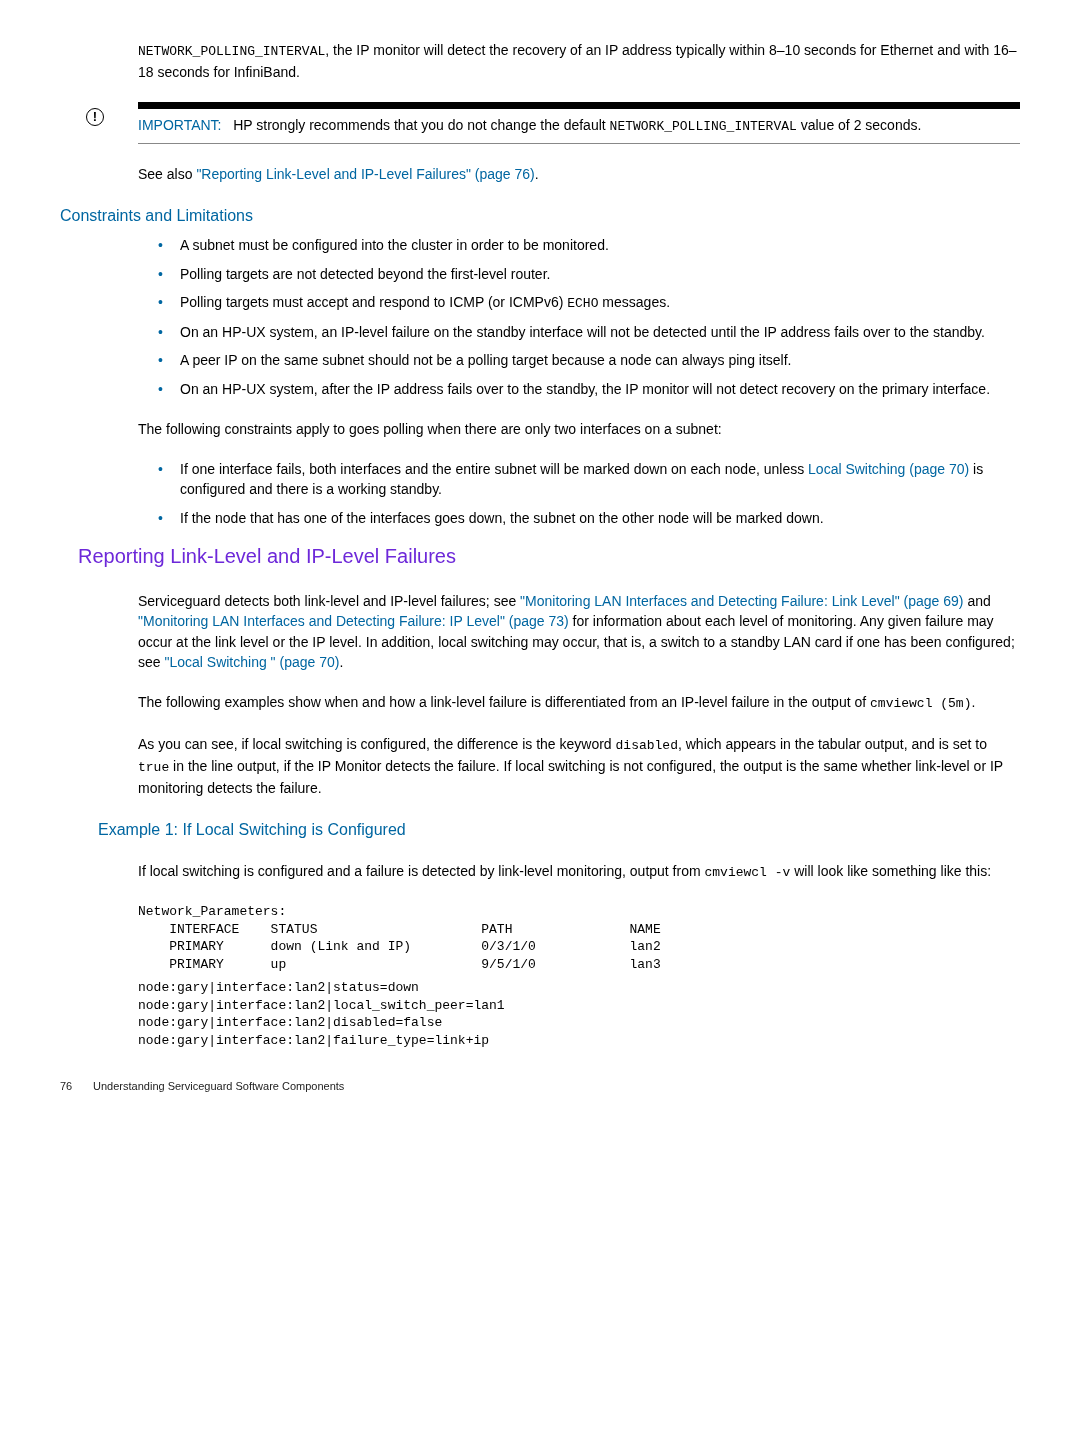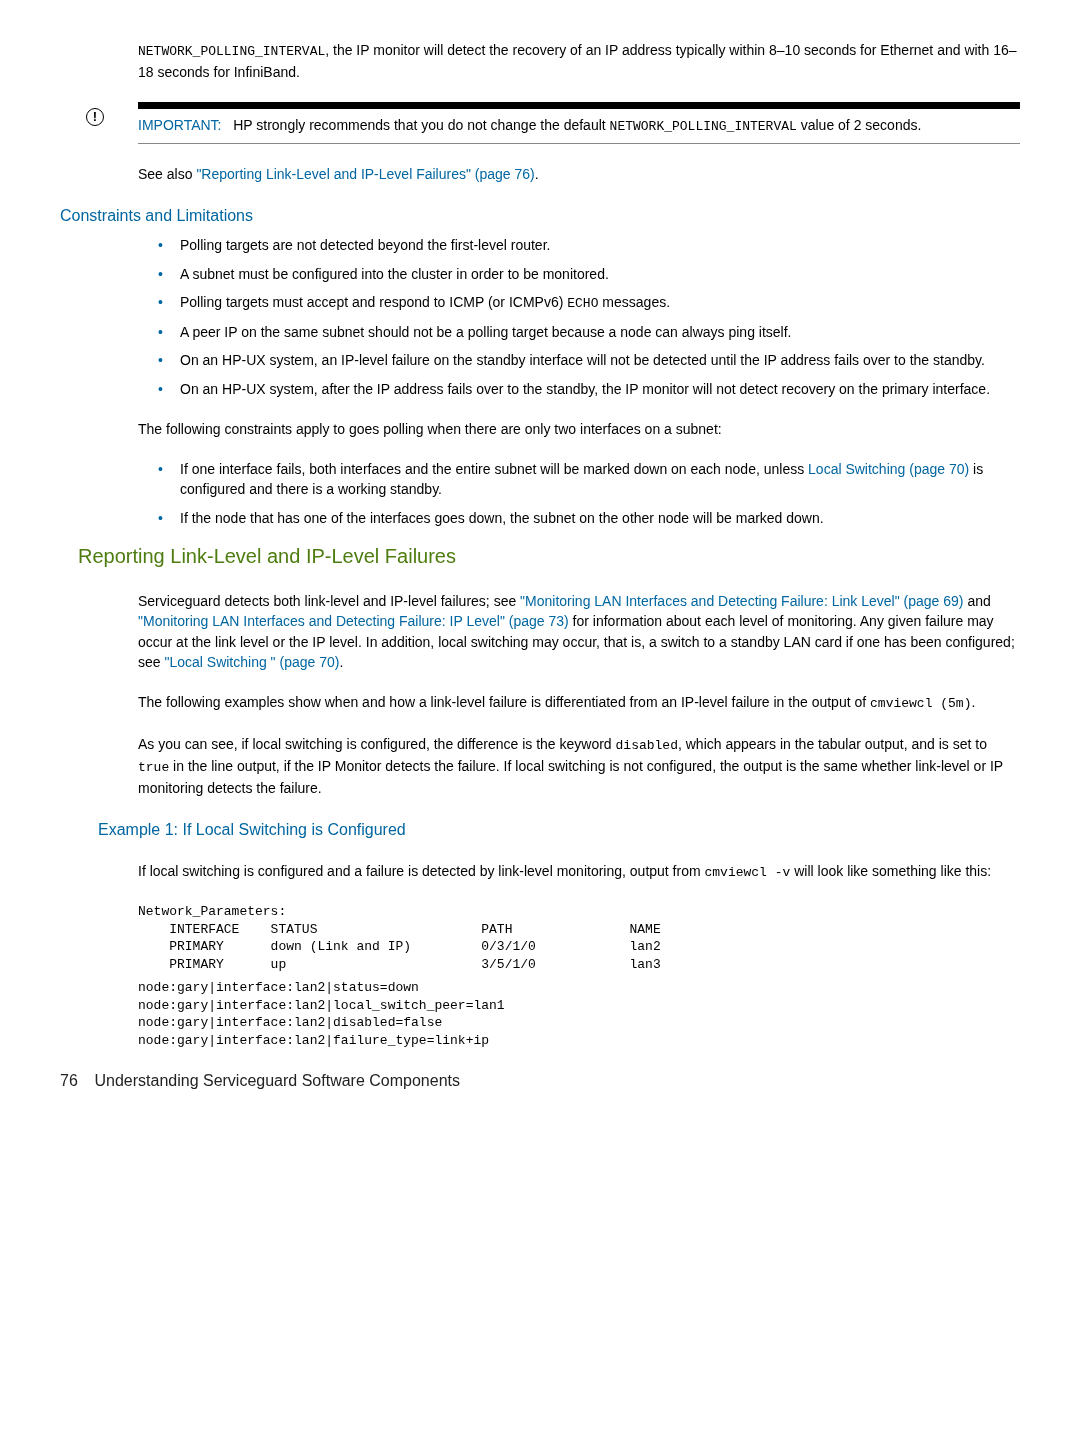--- a/index.html
+++ b/index.html
@@ -9,39 +9,39 @@
     line-height: 1.45;
     color: #000;
     background: #fff;
     width: 1080px;
     padding: 20px 60px 20px 60px;
     font-weight: 300;
   }
   .content { margin-left: 78px; }
   .mono { font-family: "Courier New", Courier, monospace; font-size: 13px; }
   .link { color: #0066a1; }
-  h2.section { color: #4d7c0f; font-weight: 300; font-size: 20px; margin: 14px 0 6px 0; }
+  h2.section { color: #6d28d9; font-weight: 300; font-size: 20px; margin: 14px 0 6px 0; }
   h3.subsection { color: #0066a1; font-weight: 300; font-size: 16px; margin: 10px 0 6px 0; margin-left: 0; }
   p { margin: 20px 0; }
   ul { list-style: none; margin: 6px 0 6px 20px; }
   ul li { position: relative; padding-left: 22px; margin: 8px 0; }
   ul li::before {
     content: "•"; position: absolute; left: 0; top: 0; color: #0066a1; font-size: 14px;
   }
   .important-block { position: relative; margin: 8px 0 8px -52px; }
   .important-icon {
     position: absolute; left: 0; top: 6px;
     width: 18px; height: 18px; border: 1.5px solid #000; border-radius: 50%;
     display: flex; align-items: center; justify-content: center;
     font-weight: bold; font-size: 13px;
   }
   .important-body { margin-left: 52px; border-top: 7px solid #000000; border-bottom: 1px solid #888; padding: 6px 0; }
   .important-label { color: #0066a1; font-weight: 400; }
   pre.block { font-family: "Courier New", Courier, monospace; font-size: 13px; white-space: pre; margin: 6px 0; line-height: 1.35; }
-  .footer { position: relative; margin-top: 20px; font-size: 16px; color: #222; }
+  .footer { position: relative; margin-top: 30px; font-size: 11px; color: #222; }
   .footer .pg { display: inline-block; width: 30px; }
 </style>
 </head>
 <body>
 
 <div class="content">
 
   <p>
     <span class="mono">NETWORK_POLLING_INTERVAL</span><span>, the IP monitor will detect the recovery of an IP address typically within 8–10 seconds for Ethernet and with 16–18 seconds for InfiniBand.</span>
   </p>
@@ -57,27 +57,27 @@
   <p>
     <span>See also </span><span class="link">"Reporting Link-Level and IP-Level Failures" (page 76)</span><span>.</span>
   </p>
 
 </div>
 
 <h3 class="subsection" style="">Constraints and Limitations</h3>
 
 <div class="content">
   <ul>
+    <li><span>A subnet must be configured into the cluster in order to be monitored.</span></li>
     <li><span>Polling targets are not detected beyond the first-level router.</span></li>
-    <li><span>A subnet must be configured into the cluster in order to be monitored.</span></li>
     <li>
       <span>Polling targets must accept and respond to ICMP (or ICMPv6) </span><span class="mono">ECHO</span><span> messages.</span>
     </li>
+    <li><span>On an HP-UX system, an IP-level failure on the standby interface will not be detected until the IP address fails over to the standby.</span></li>
     <li><span>A peer IP on the same subnet should not be a polling target because a node can always ping itself.</span></li>
-    <li><span>On an HP-UX system, an IP-level failure on the standby interface will not be detected until the IP address fails over to the standby.</span></li>
     <li><span>On an HP-UX system, after the IP address fails over to the standby, the IP monitor will not detect recovery on the primary interface.</span></li>
   </ul>
 
   <p>The following constraints apply to goes polling when there are only two interfaces on a subnet:</p>
 
   <ul>
     <li>
       <span>If one interface fails, both interfaces and the entire subnet will be marked down on each node, unless </span><span class="link">Local Switching (page 70)</span><span> is configured and there is a working standby.</span>
     </li>
     <li><span>If the node that has one of the interfaces goes down, the subnet on the other node will be marked down.</span></li>
@@ -103,21 +103,21 @@
 <h3 class="subsection" style="margin-left:38px;">Example 1: If Local Switching is Configured</h3>
 
 <div class="content">
   <p>
     <span>If local switching is configured and a failure is detected by link-level monitoring, output from </span><span class="mono">cmviewcl -v</span><span> will look like something like this:</span>
   </p>
 
   <pre class="block">Network_Parameters:
     INTERFACE    STATUS                     PATH               NAME
     PRIMARY      down (Link and IP)         0/3/1/0            lan2
-    PRIMARY      up                         3/5/1/0            lan3</pre>
+    PRIMARY      up                         9/5/1/0            lan3</pre>
 
 
   <pre class="block">node:gary|interface:lan2|status=down
 node:gary|interface:lan2|local_switch_peer=lan1
 node:gary|interface:lan2|disabled=false
 node:gary|interface:lan2|failure_type=link+ip</pre>
 </div>
 
 <div class="footer">
   <span class="pg">76</span>

